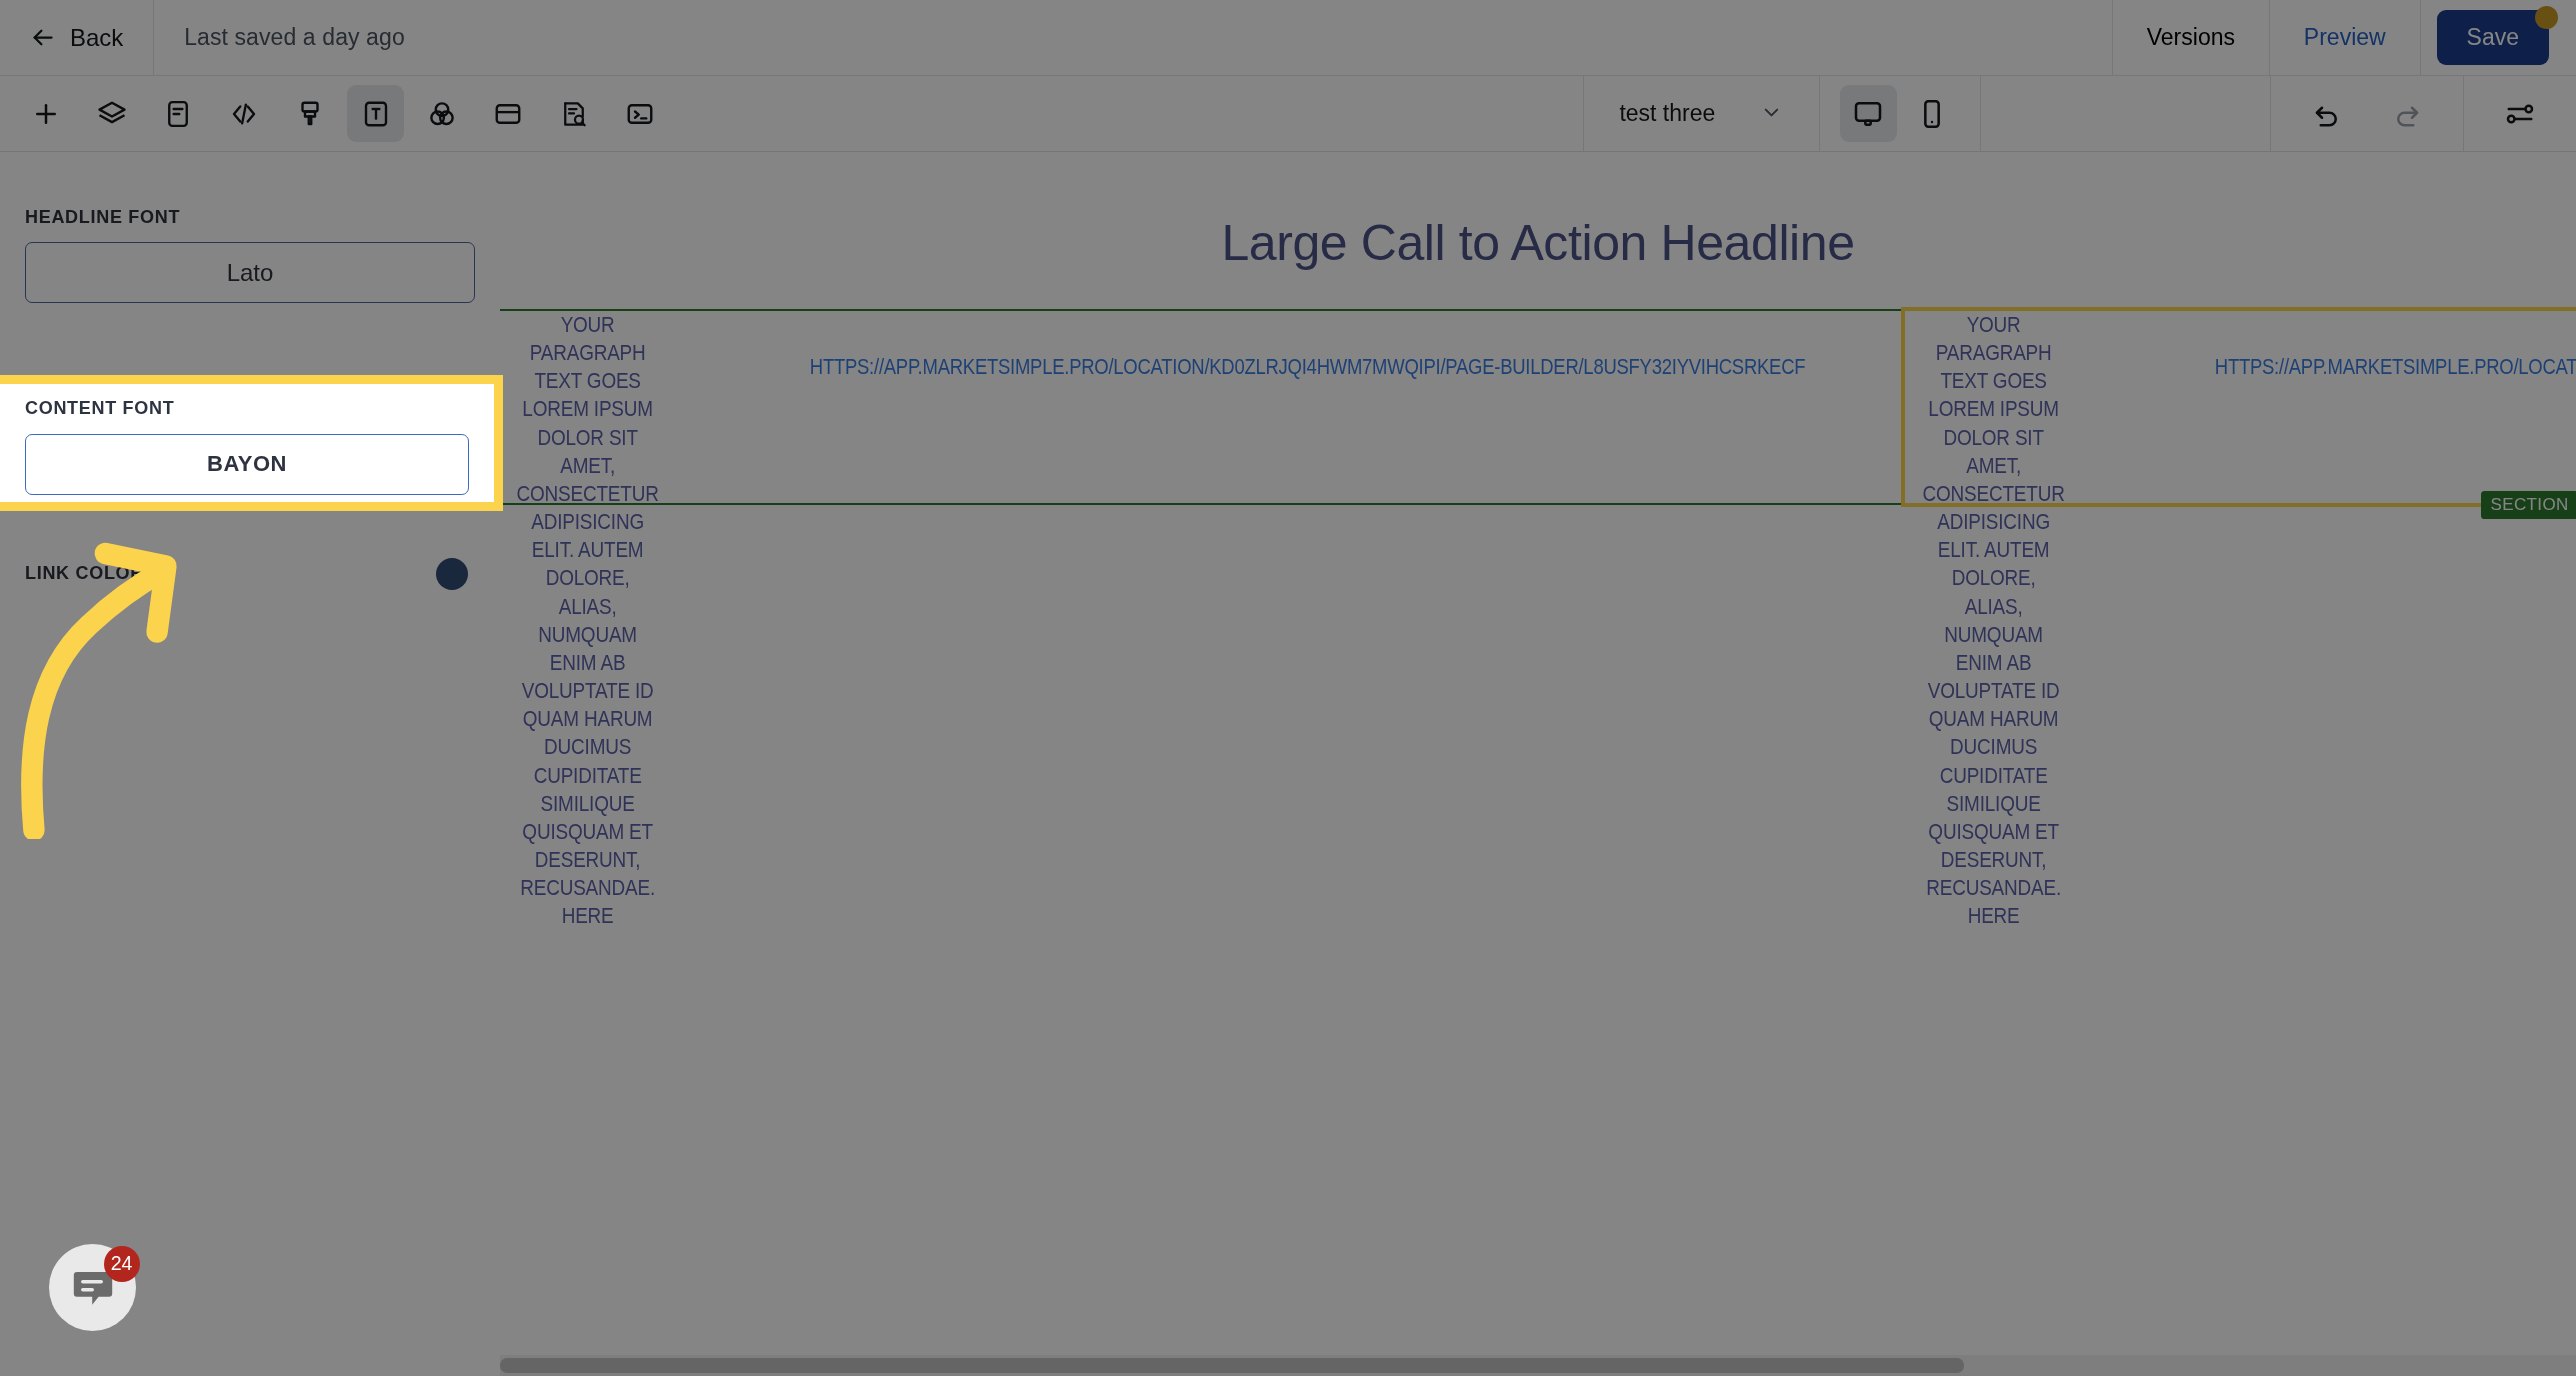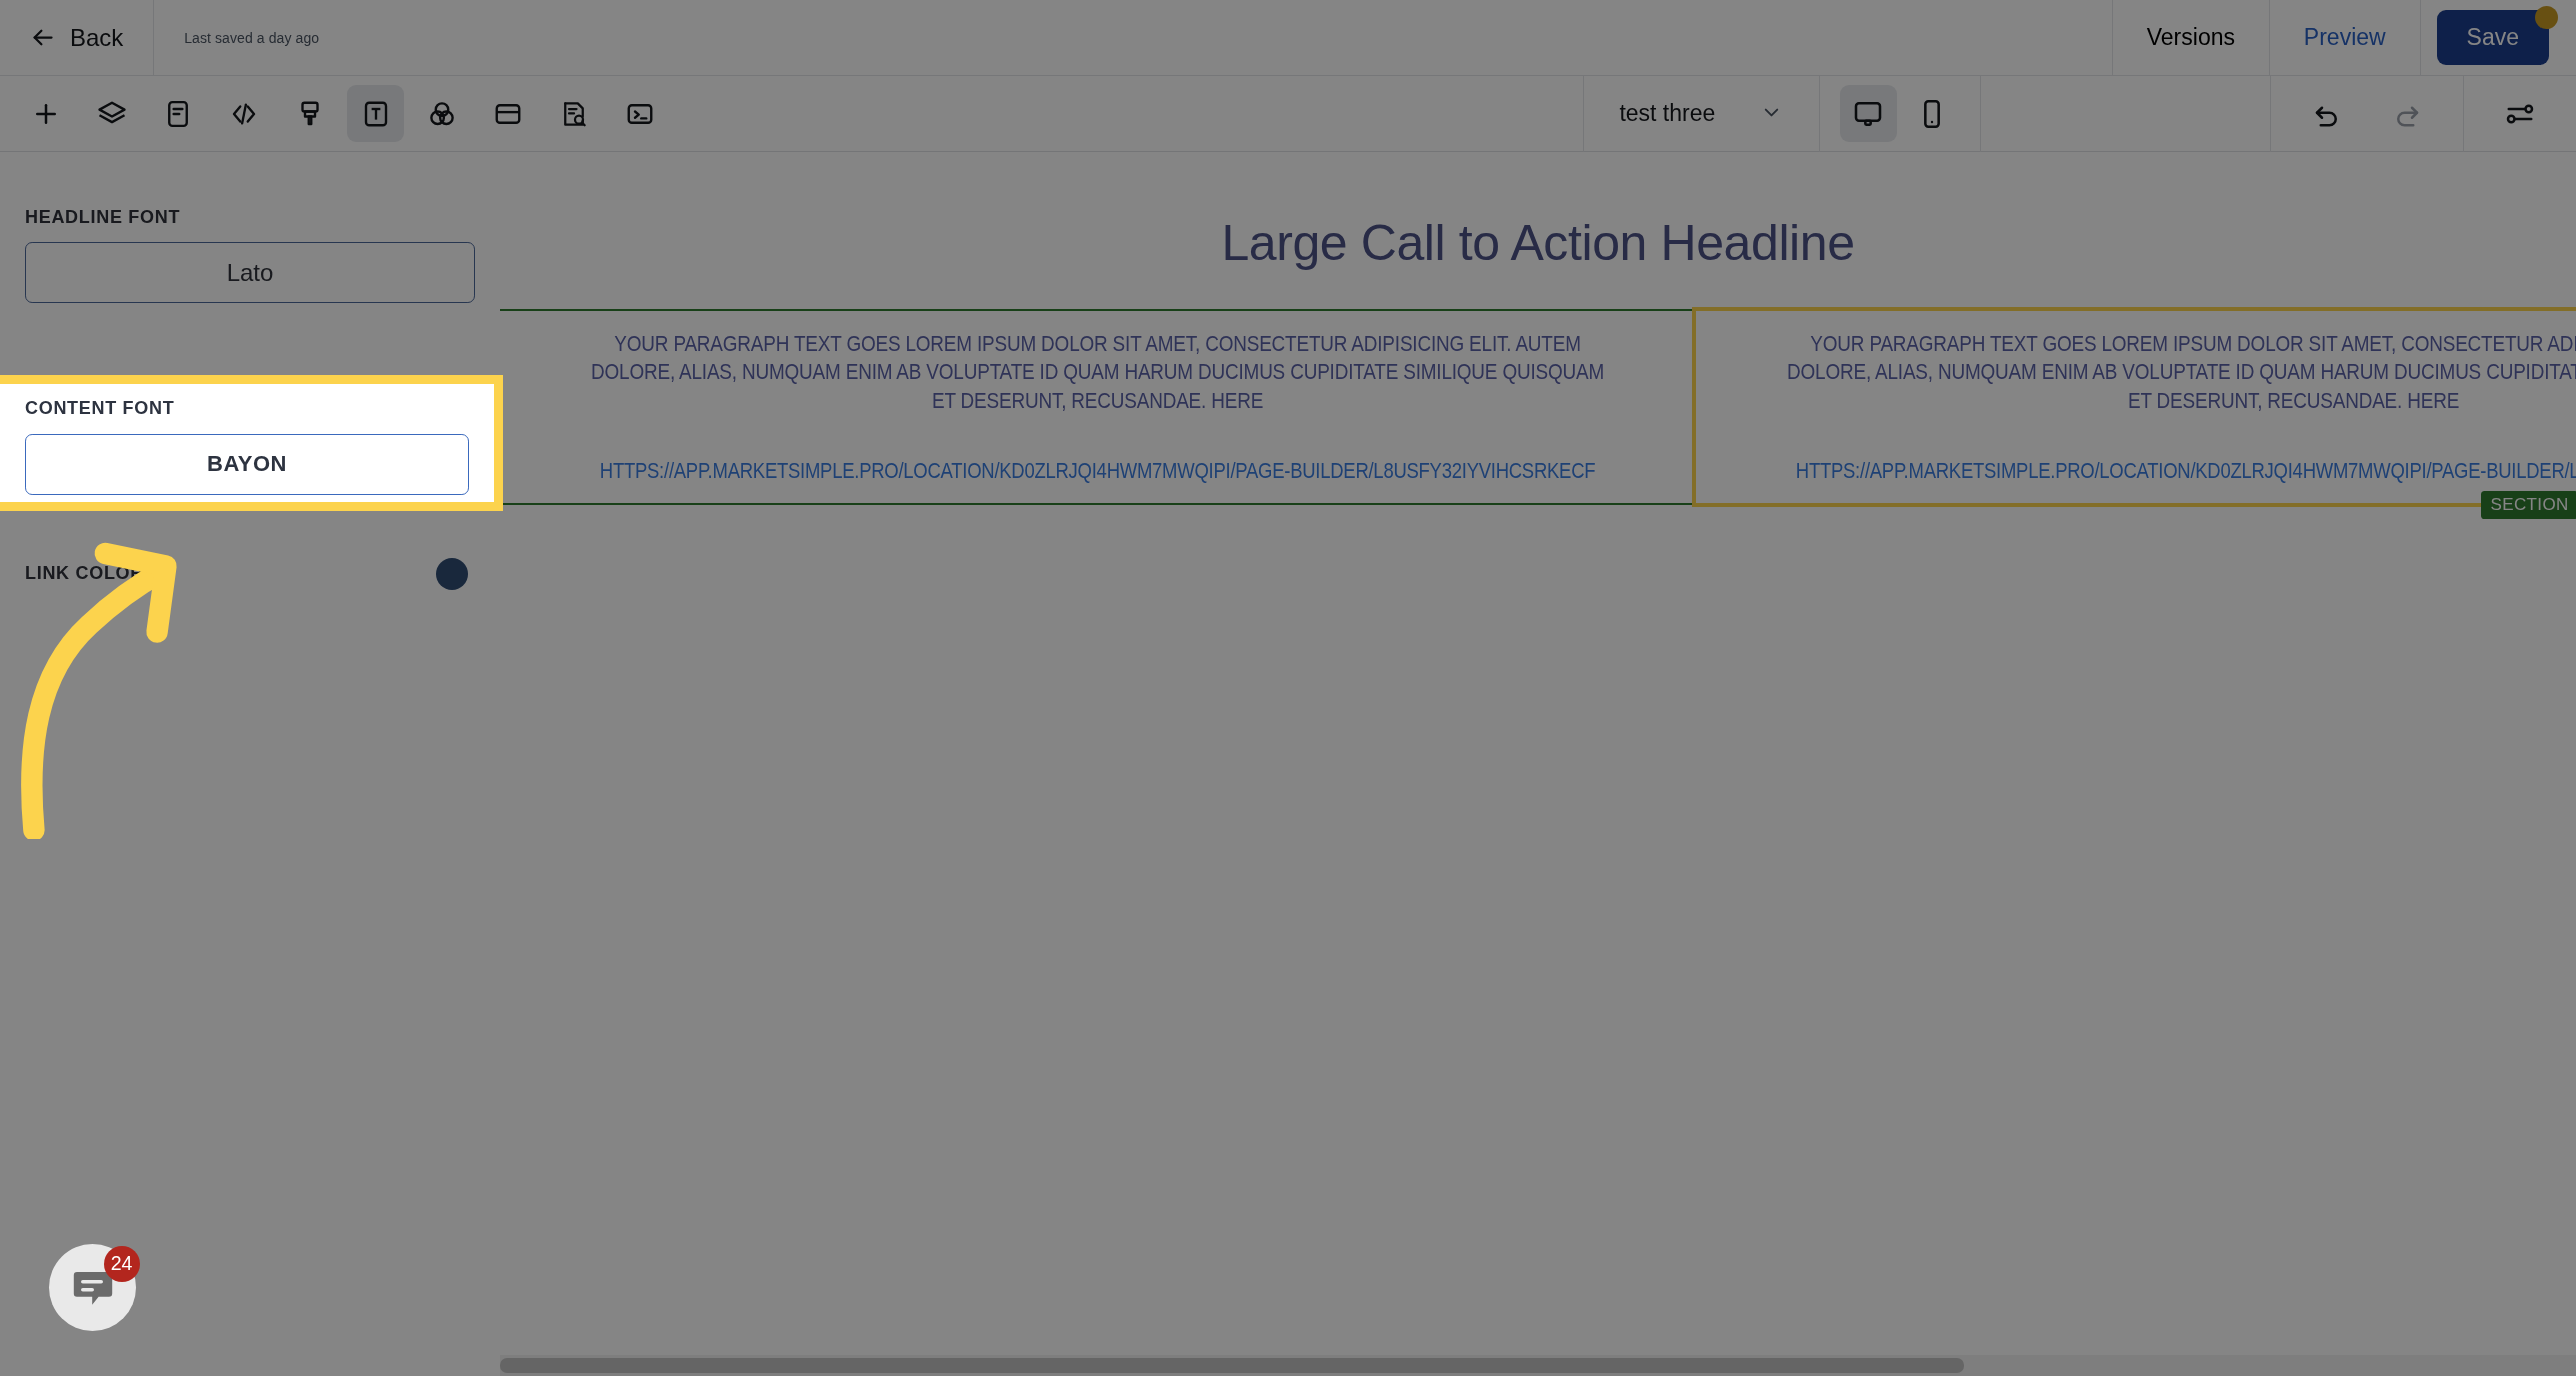--- a/index.html
+++ b/index.html
@@ -28,21 +28,21 @@
   .back-btn {
     display: flex; align-items: center; gap: 14.3px;
     padding: 0 30px 0 28.6px;
     height: 81px;
     cursor: pointer;
   }
   .back-arrow { width: 27px; height: 27px; display: block; }
   .back-label { font-size: 24px; color: #15171c; font-weight: 400; }
   .topbar-div { width: 0.9px; height: 76px; background: #e3e5e8; }
   .saved-text {
-    font-size: 14px; color: #4b5563;
+    font-size: 23px; color: #4b5563;
     padding-left: 30px; letter-spacing: 0.1px;
   }
   .topbar-right {
     margin-left: auto; display: flex; align-items: center; height: 76px;
   }
   .tb-link {
     font-size: 23px; color: #000000; padding: 0 34px; cursor: pointer;
   }
   .tb-link.accent { color: #2a61c4; }
   .save-wrap { position: relative; padding-right: 27px; padding-left: 16px; }
@@ -117,22 +117,23 @@
   }
   .section-badge {
     position: absolute; right: -1.8px; bottom: -16px;
     background: #2f7b2f; color: #ffffff;
     font-size: 17px; letter-spacing: 0.4px;
     padding: 3.6px 9px 4.5px 9px; border-radius: 3.6px;
   }
   .cols { display: flex; height: 100%; }
   .col {
     flex: 1 1 0; position: relative;
-    display: flex; flex-direction: column; justify-content: center;
+    display: flex; justify-content: space-between;
     padding: 0 5.4px;
+    gap: 44px;
   }
   .col.highlight-box { outline: 4.5px solid #fcd34d; outline-offset: 0; }
   .ptext {
     font-family: "Liberation Sans Narrow", "Liberation Sans", sans-serif;
     font-stretch: condensed;
     text-transform: uppercase;
     text-align: center;
     color: #5b62a8;
     font-size: 22px;
     line-height: 1.28;

